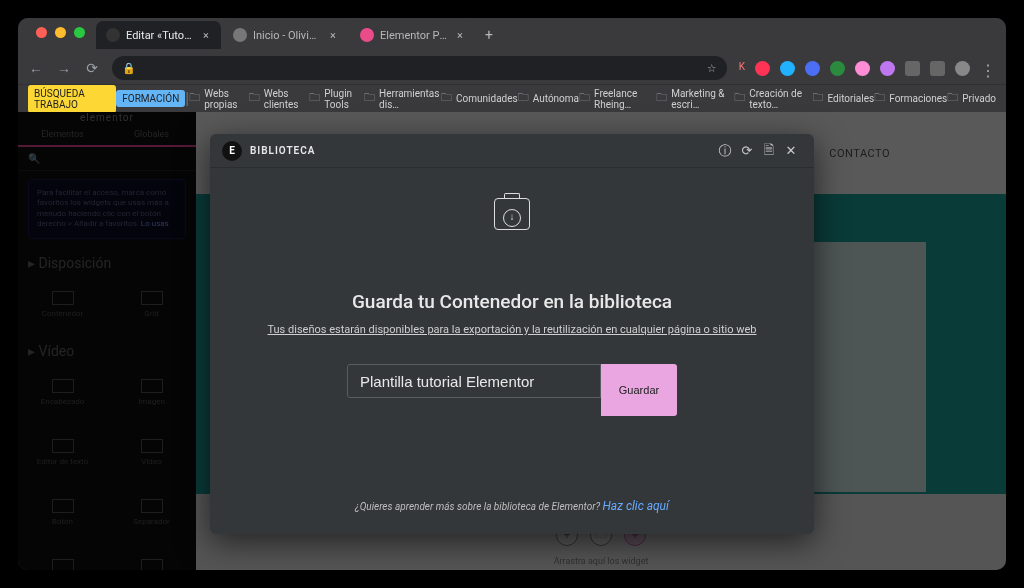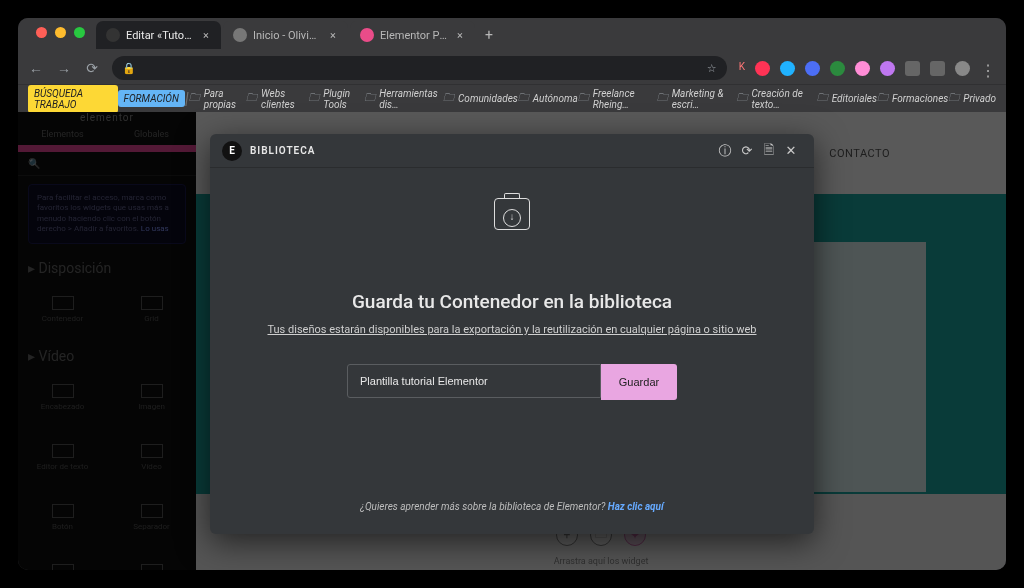--- a/index.html
+++ b/index.html
@@ -27,33 +27,33 @@
 
 .toolbar { height:32px; background:#3a3a3c; display:flex; align-items:center; padding:0 10px; gap:12px; }
 .nav-ico { width:16px; color:#9aa0a6; font-size:14px; text-align:center; }
 .urlbar { flex:1; height:24px; background:#202124; border-radius:12px; display:flex; align-items:center; padding:0 10px; font-size:11px; color:#cfcfcf; gap:6px;}
 .urlbar .lock { font-size:11px; color:#9aa0a6;}
 .urlbar .star { margin-left:auto; color:#9aa0a6;}
 .exticons { display:flex; gap:10px; align-items:center; }
 .exticons span { width:15px; height:15px; border-radius:50%; display:inline-block;}
 
 
-.bookmarks { height:28px; background:#3a3a3c; border-top:1px solid #303032; display:flex; align-items:center; gap:0; padding:0 10px;font-style:italic; }
+.bookmarks { height:28px; background:#3a3a3c; border-top:1px solid #303032; display:flex; align-items:center; gap:0; padding:0 10px; }
 .chip { font-size:10px; padding:3px 6px; border-radius:3px; color:#202124;}
 .chip.busqueda { background:#fdd835;}
 .chip.formacion { background:#64b5f6;}
 .bookmarks .sep { color:#707070; }
 .bmfolder { font-size:10px; color:#d0d0d0; display:flex; align-items:center; gap:4px; }
 .bmfolder::before { content:"🗀"; font-size:11px; color:#9aa0a6; }
 
 
 .viewport { position:absolute; top:94px; bottom:0; left:0; right:0; background:#1e1e1e; display:flex; filter:brightness(.35);}
 .sidebar { width:178px; background:#0e0e0e; color:#555; font-size:10px; display:flex; flex-direction:column;}
 .sidebar .brand { height:28px; display:flex; align-items:center; justify-content:center; letter-spacing:1px; color:#888;}
-.sidebar .tabrow { display:flex; border-bottom:7px solid #ec4899;}
+.sidebar .tabrow { display:flex; border-bottom:2px solid #ec4899;}
 .sidebar .tabrow div { flex:1; text-align:center; padding:6px 0; font-size:9px; color:#666;}
 .sidebar .search { height:28px; border-bottom:1px solid #222; padding:6px 10px; color:#444;}
 .sidebar .notice { margin:8px 10px; padding:8px; border:1px solid #1a1a4d; background:#0a0a22; color:#656590; font-size:8px; line-height:1.3; border-radius:4px;}
 .sidebar .section-title { padding:8px 10px 4px; color:#666; font-size:14px;}
 .sidebar .wgrid { display:grid; grid-template-columns:1fr 1fr;}
 .sidebar .widget { height:60px; display:flex; flex-direction:column; align-items:center; justify-content:center; gap:4px; color:#555; font-size:8px;}
 .sidebar .widget .ic { width:22px; height:14px; border:1px solid #555;}
 
 .canvas { flex:1; background:#f3f3f3; position:relative;}
 .canvas .hero { position:absolute; top:82px; left:0; right:0; height:300px; background:#1aa9a4;}
@@ -75,26 +75,26 @@
 .modal-header .spacer { flex:1;}
 .modal-header .hicon { width:22px; text-align:center; font-size:13px; color:#c9c9c9; cursor:pointer;}
 
 .modal-body { flex:1; display:flex; flex-direction:column; align-items:center; padding:30px 40px 0;}
 .big-icon { width:36px; height:32px; border:1.5px solid #ddd; border-radius:4px; position:relative; margin-bottom:20px;}
 .big-icon::before { content:""; position:absolute; top:-6px; left:50%; width:14px; height:4px; border:1.5px solid #ddd; border-bottom:none; border-radius:2px 2px 0 0; transform:translateX(-50%);}
 .big-icon::after { content:"↓"; position:absolute; bottom:2px; left:50%; transform:translateX(-50%); width:16px; height:16px; border:1.5px solid #ddd; border-radius:50%; font-size:10px; line-height:14px; text-align:center; color:#ddd;}
 .modal-h { font-size:19px; font-weight:500; margin-bottom:10px;margin-top:40px;}
 .modal-sub { font-size:11px; color:#cfcfcf; margin-bottom:28px;text-decoration:underline;}
 .form-row { display:flex; width:330px;}
-.form-row input { flex:1; height:34px; background:#34373a; border:1px solid #5a5d60; border-radius:3px 0 0 3px; color:#e8e8e8; padding:0 12px; font-size:11px; outline:none;}
-.form-row button { width:76px; height:36px; border:none; background:#e9a6e1; color:#222; font-size:11px; border-radius:0 3px 3px 0; cursor:pointer;}
+.form-row input { flex:1; height:34px; background:#34373a; border:1px solid #5a5d60; border-radius:3px 0 0 3px; color:#e8e8e8; padding:0 12px; font-size:15px; outline:none;}
+.form-row button { width:76px; height:52px; border:none; background:#e9a6e1; color:#222; font-size:11px; border-radius:0 3px 3px 0; cursor:pointer;}
 
 .modal-footer { text-align:center; padding:14px 0 20px;}
 .modal-footer span { font-size:10px; font-style:italic; color:#bdbdbd;}
-.modal-footer a { font-size:10px; font-style:italic; color:#66aaff; text-decoration:none;font-weight:bold;}
+.modal-footer a { font-size:12px; font-style:italic; color:#66aaff; text-decoration:none;}
 
 </style>
 </head>
 <body>
 
 <div class="mac-window">
 
   <div class="mac-titlebar">
     <div class="mac-lights">
       <span class="light-close"></span>
@@ -141,21 +141,21 @@
       <span style="background:#666;border-radius:3px"></span>
       <span style="background:#888"></span>
       <span style="color:#aaa;background:none;width:auto">⋮</span>
     </div>
   </div>
 
   <div class="bookmarks">
     <span class="chip busqueda">BÚSQUEDA TRABAJO</span>
     <span class="chip formacion">FORMACIÓN</span>
     <span class="sep">|</span>
-    <span class="bmfolder">Para propias</span>
+    <span class="bmfolder">Webs propias</span>
     <span class="bmfolder">Webs clientes</span>
     <span class="bmfolder">Plugin Tools</span>
     <span class="bmfolder">Herramientas dis…</span>
     <span class="bmfolder">Comunidades</span>
     <span class="bmfolder">Autónoma</span>
     <span class="bmfolder">Freelance Rheing…</span>
     <span class="bmfolder">Marketing &amp; escri…</span>
     <span class="bmfolder">Creación de texto…</span>
     <span class="bmfolder">Editoriales</span>
     <span class="bmfolder">Formaciones</span>

